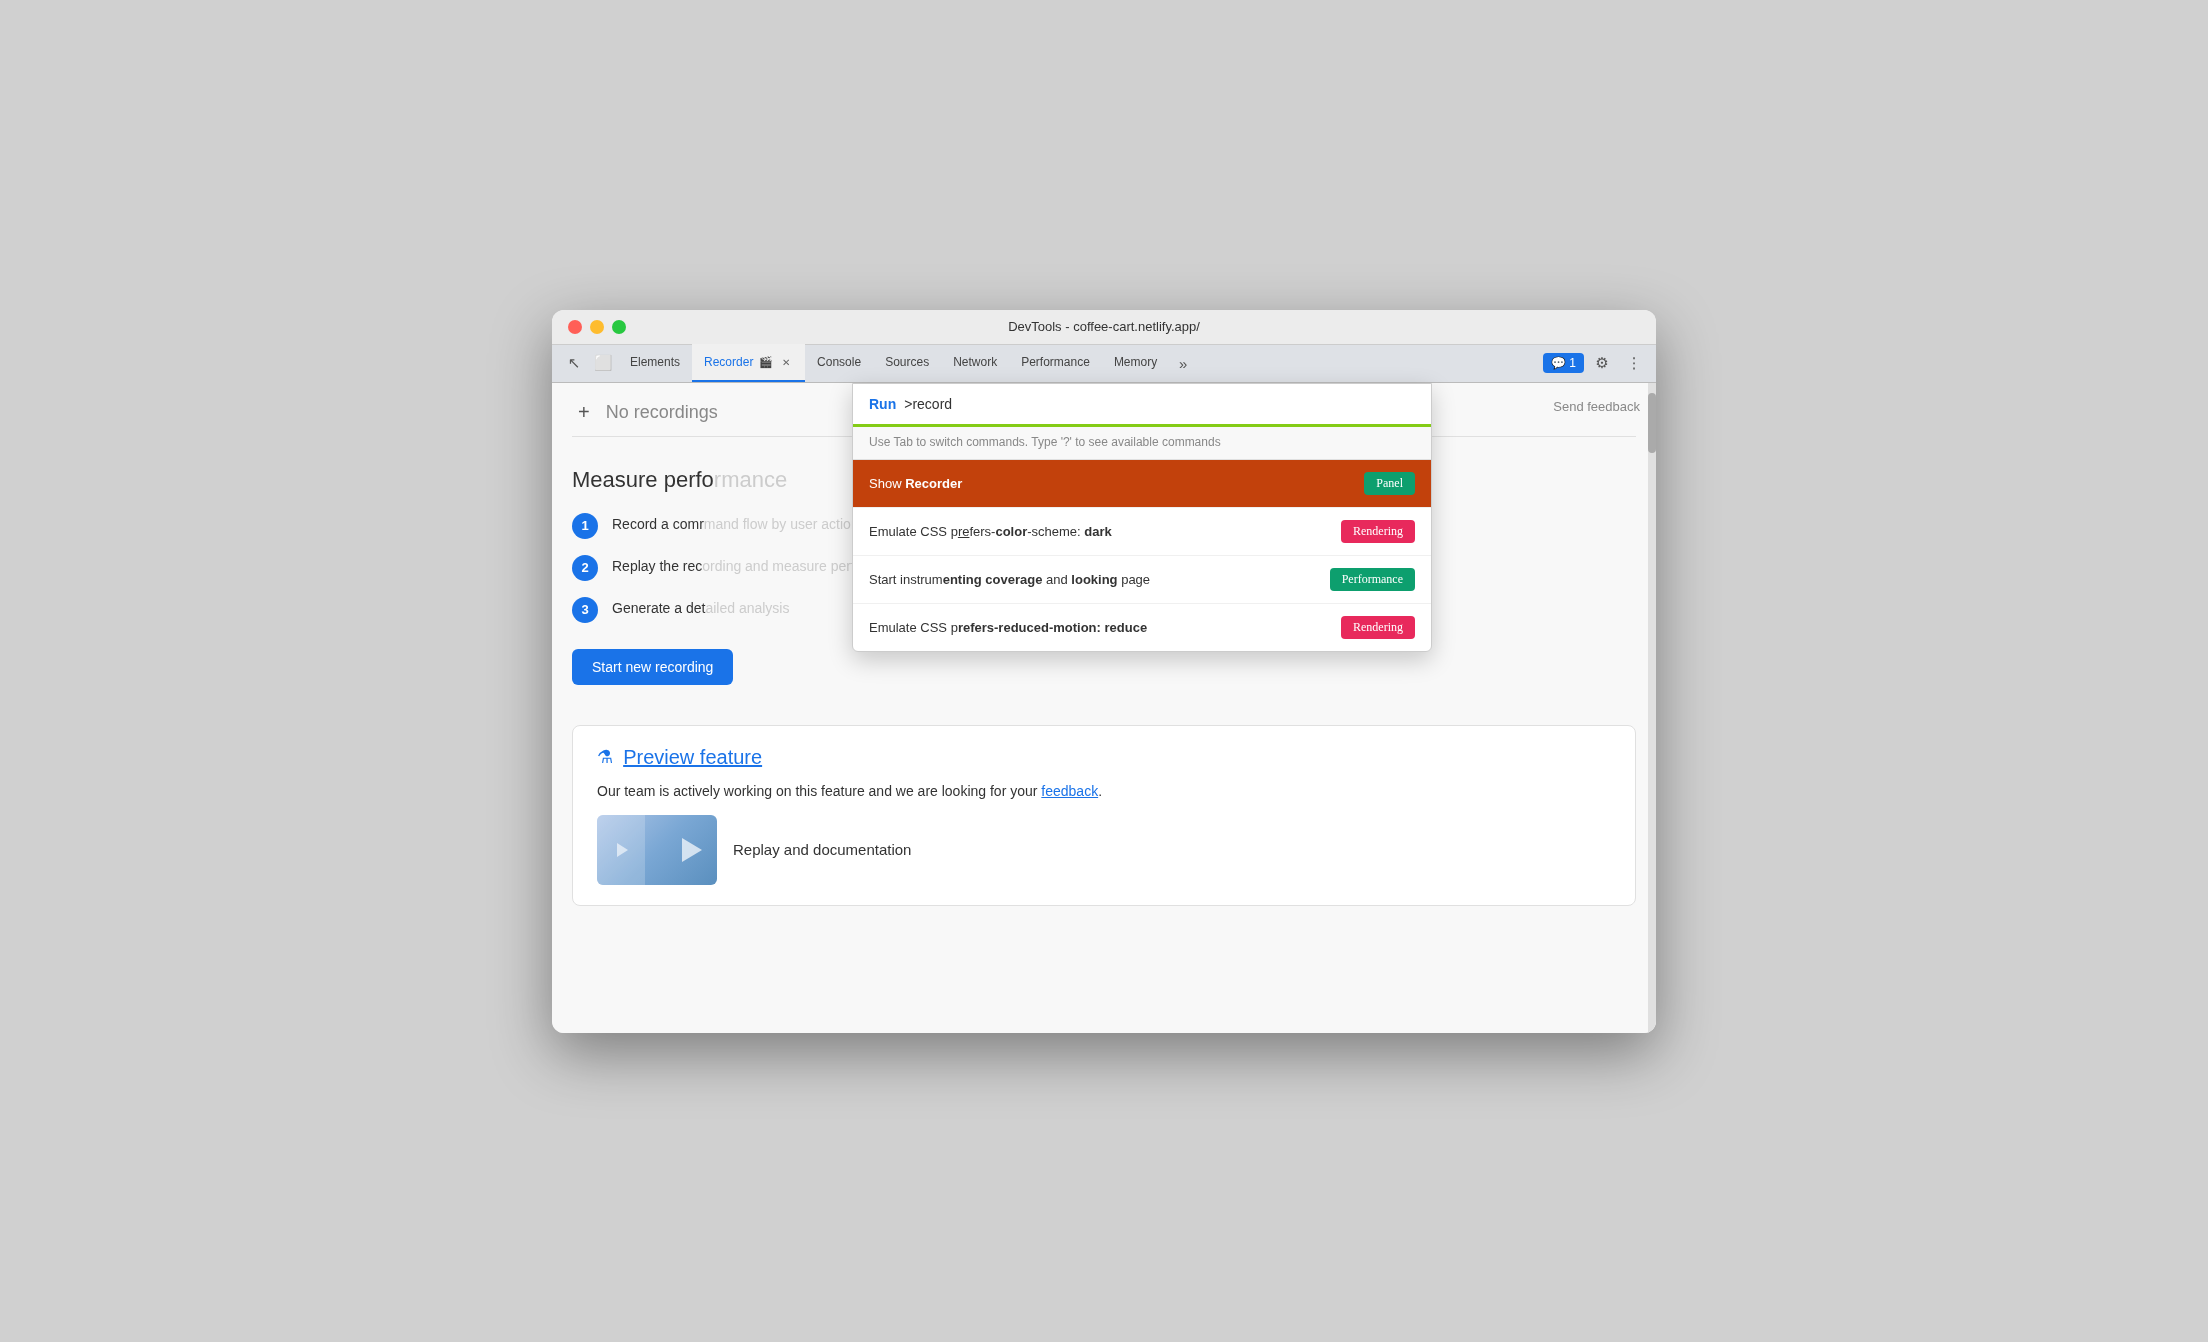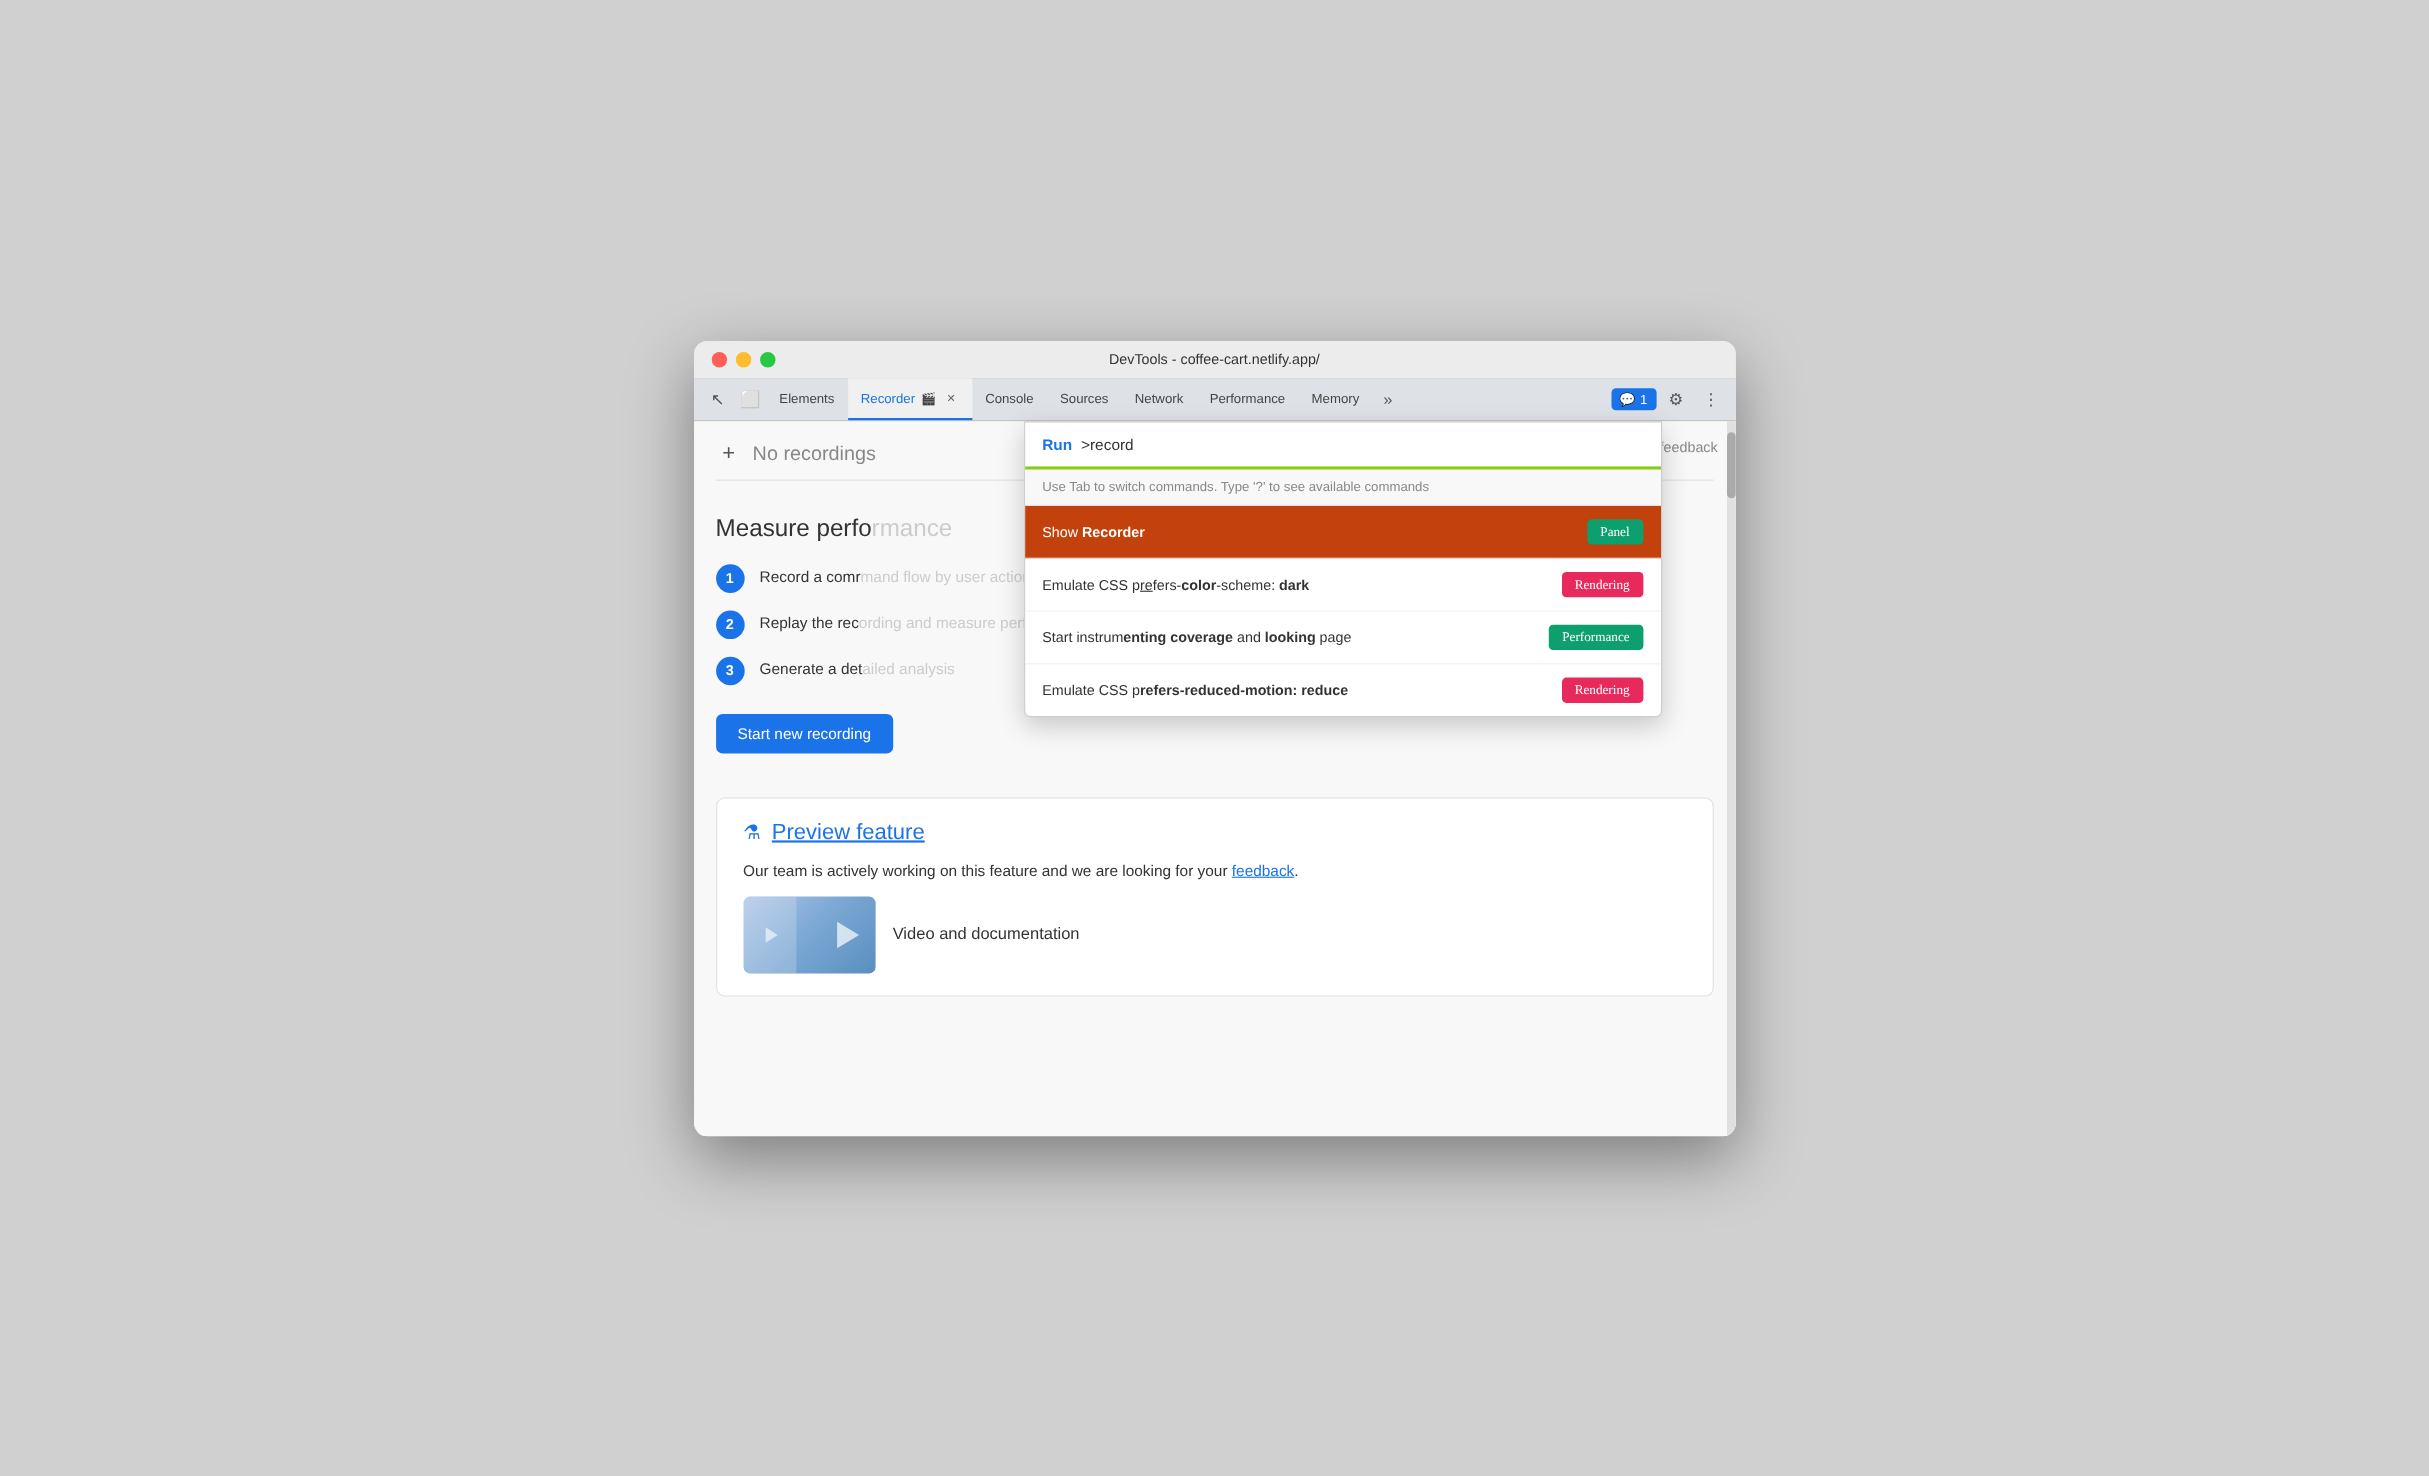--- a/index.html
+++ b/index.html
@@ -5,21 +5,21 @@
     * { box-sizing: border-box; margin: 0; padding: 0; }
     body {
       background: #d0d0d0;
       display: flex;
       justify-content: center;
       align-items: center;
       min-height: 100vh;
       font-family: -apple-system, BlinkMacSystemFont, 'Segoe UI', sans-serif;
     }
     .window {
-      width: 947px;
+      width: 1104px;
       background: #f0f0f0;
       border-radius: 12px;
       box-shadow: 0 20px 60px rgba(0,0,0,0.4);
       overflow: hidden;
     }
     
     .title-bar {
       background: #ececec;
       border-bottom: 1px solid #ccc;
       padding: 10px 16px;
@@ -463,21 +463,21 @@
           <span>Our team is actively working on this feature and we are looking for your </span><a class="preview-feature-link">feedback</a><span>.</span>
         </p>
         <div class="video-docs-section">
           <div class="video-thumbnail">
             <div style="width:40%;height:100%;background:rgba(255,255,255,0.2);position:absolute;left:0;top:0;border-radius:6px 0 0 6px;display:flex;align-items:center;justify-content:center;">
               <svg width="24" height="24" viewBox="0 0 24 24" fill="rgba(255,255,255,0.6)">
                   <path d="M8 5v14l11-7z"></path>
                 </svg>
             </div>
           </div>
-          <span class="video-docs-text">Video and documentation</span>
+          <span class="video-docs-text">Replay and documentation</span>
         </div>
       </div>
     </div>
 
     <div class="scrollbar">
       <div class="scrollbar-thumb"></div>
     </div>
 
     <div class="command-palette-overlay">
       <div class="command-palette">

